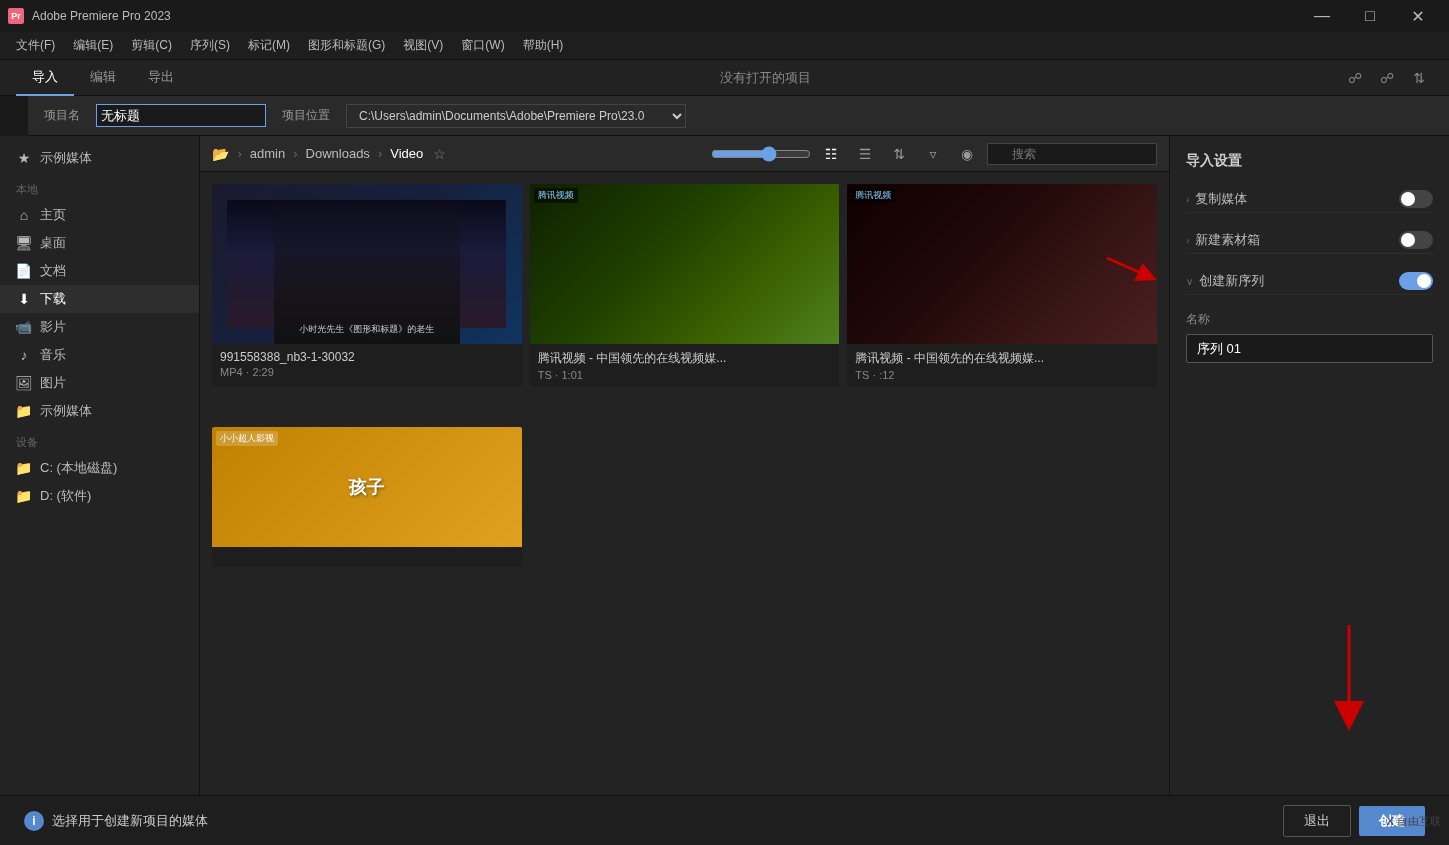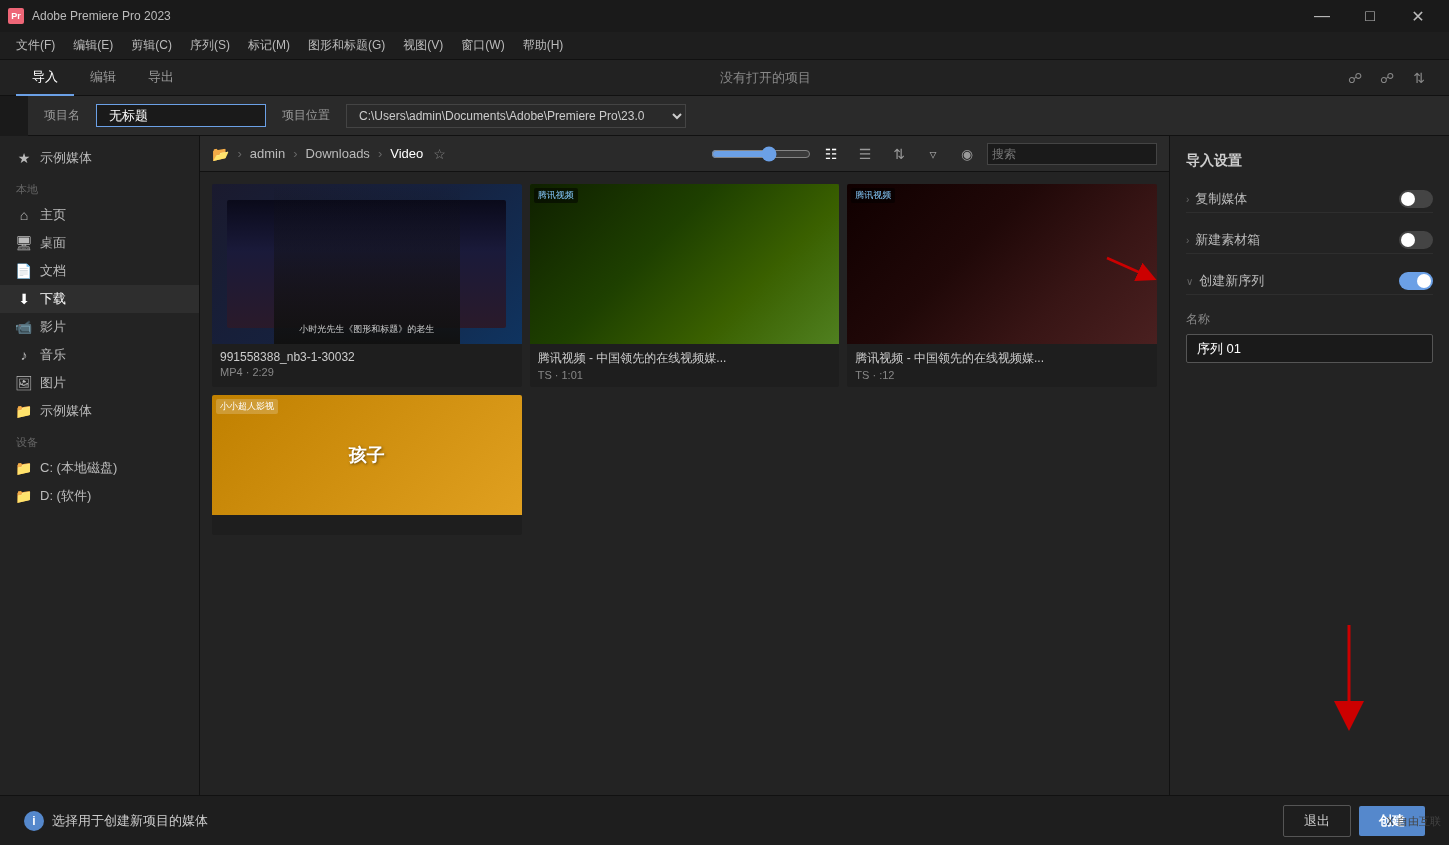--- a/index.html
+++ b/index.html
@@ -20,21 +20,21 @@
     #navtabs { display: flex; align-items: center; height: 36px; background: #222; border-bottom: 1px solid #111; padding: 0 16px; gap: 0; }
     .nav-tab { padding: 0 16px; height: 36px; display: flex; align-items: center; cursor: pointer; color: #999; font-size: 13px; border-bottom: 2px solid transparent; }
     .nav-tab.active { color: #fff; border-bottom: 2px solid #6ba0e6; }
     #nav-center { flex: 1; text-align: center; color: #888; font-size: 13px; }
     .nav-right-btns { display: flex; gap: 4px; align-items: center; }
     .nav-icon-btn { width: 28px; height: 28px; display: flex; align-items: center; justify-content: center; cursor: pointer; color: #888; font-size: 14px; border-radius: 2px; }
 
     
     #projectrow { display: flex; align-items: center; height: 40px; background: #2a2a2a; padding: 0 16px; gap: 16px; border-bottom: 1px solid #111; margin-left: 28px; }
     .project-label { color: #999; font-size: 12px; }
-    .project-name-input { background: #1a1a1a; border: 1.5px solid #6ba0e6; color: #fff; padding: 3px 12px; font-size: 13px; width: 170px; outline: none; }
+    .project-name-input { background: #1a1a1a; border: 1.5px solid #6ba0e6; color: #fff; padding: 3px 4px; font-size: 13px; width: 170px; outline: none; }
     .project-location-label { color: #999; font-size: 12px; }
     .project-location-select { background: #2a2a2a; border: 1px solid #444; color: #ccc; padding: 3px 8px; font-size: 12px; width: 340px; }
 
     
     #main { display: flex; height: calc(845px - 32px - 28px - 36px - 40px - 50px); background: #232323; }
 
     
     #sidebar { width: 200px; background: #232323; border-right: 1px solid #111; padding: 8px 0; overflow-y: auto; flex-shrink: 0; }
     .sidebar-section-label { color: #666; font-size: 11px; padding: 10px 16px 4px; }
     .sidebar-item { display: flex; align-items: center; gap: 8px; padding: 5px 16px; cursor: pointer; color: #bbb; font-size: 13px; border-radius: 0; }
@@ -48,21 +48,21 @@
     #breadcrumb-bar { display: flex; align-items: center; height: 36px; background: #2a2a2a; padding: 0 12px; gap: 6px; border-bottom: 1px solid #111; }
     .breadcrumb-folder-icon { color: #d4a020; font-size: 14px; }
     .breadcrumb-sep { color: #666; margin: 0 2px; }
     .breadcrumb-item { color: #bbb; cursor: pointer; }
     .breadcrumb-item.current { color: #ffffff; }
     .breadcrumb-star { color: #888; cursor: pointer; margin-left: 4px; font-size: 14px; }
     .breadcrumb-spacer { flex: 1; }
     .toolbar-slider { width: 100px; accent-color: #6ba0e6; }
     .toolbar-btn { width: 28px; height: 28px; display: flex; align-items: center; justify-content: center; cursor: pointer; color: #999; font-size: 14px; border-radius: 2px; background: transparent; border: none; }
     .toolbar-btn.active { color: #fff; }
-    .toolbar-search { background: #1a1a1a; border: 1px solid #444; color: #ccc; padding: 3px 4px; font-size: 12px; width: 170px; outline: none; }
+    .toolbar-search { background: #1a1a1a; border: 1px solid #444; color: #ccc; padding: 3px 24px; font-size: 12px; width: 170px; outline: none; }
 
     
     #media-grid { flex: 1; overflow-y: auto; padding: 12px; display: grid; grid-template-columns: repeat(3, 1fr); gap: 8px; align-content: start; }
     .media-card { background: #1e1e1e; border-radius: 2px; cursor: pointer; overflow: hidden; }
     .media-thumb { width: 100%; height: 160px; background: #333; position: relative; overflow: hidden; display: flex; align-items: center; justify-content: center; }
     .media-info { padding: 6px 8px; }
     .media-title { color: #ccc; font-size: 12px; white-space: nowrap; overflow: hidden; text-overflow: ellipsis; }
     .media-meta { color: #888; font-size: 11px; margin-top: 2px; }
 
     
@@ -260,21 +260,21 @@
               </defs>
             <line x1="0" y1="10" x2="45" y2="30" stroke="#cc0000" stroke-width="2.5" marker-end="url(#arr3)"></line>
           </svg>
         </div>
         <div class="media-info">
           <div class="media-title">腾讯视频 - 中国领先的在线视频媒...</div>
           <div class="media-meta">TS · :12</div>
         </div>
       </div>
 
-      <div class="media-card" style="height:140px;overflow:hidden;">
+      <div class="media-card" style="height:140px;overflow:hidden;margin-top:32px;">
         <div class="media-thumb" style="height:120px;background:linear-gradient(135deg,#c08000 0%,#d09010 50%,#e0a020 100%);">
           <div style="width:100%;height:100%;display:flex;align-items:center;justify-content:center;">
             <div style="position:absolute;top:4px;left:4px;background:rgba(255,255,255,0.2);color:#fff;font-size:9px;padding:1px 4px;border-radius:2px;">小小超人影视</div>
             <div style="color:#fff;font-size:18px;font-weight:bold;text-align:center;text-shadow:1px 1px 3px rgba(0,0,0,0.5);">孩子</div>
           </div>
         </div>
       </div>
 
     </div>
   </div>

